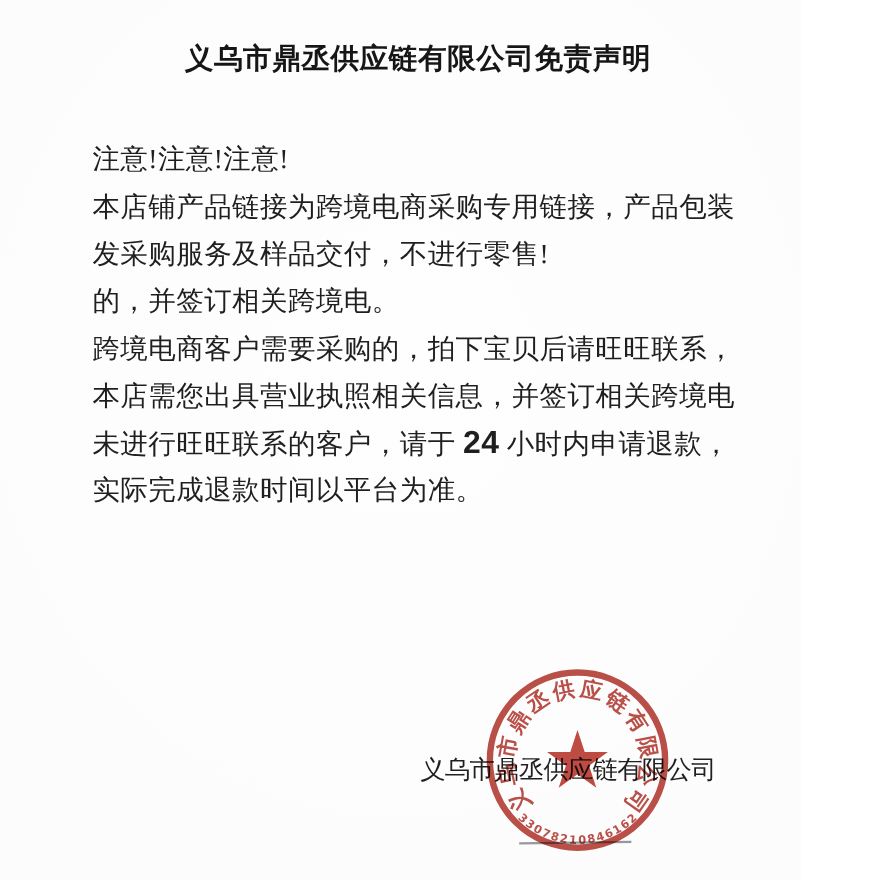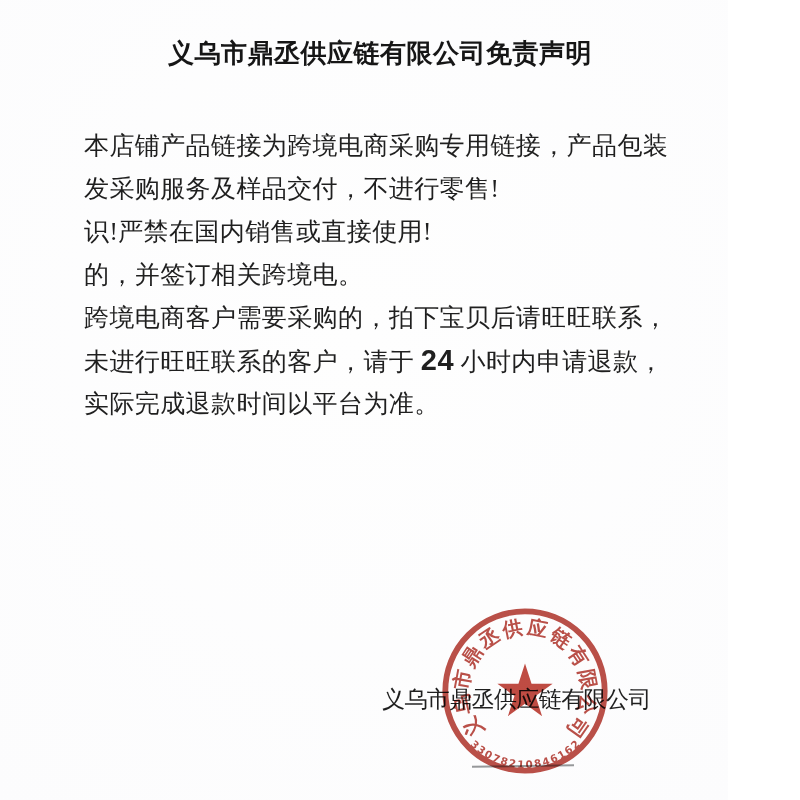--- a/index.html
+++ b/index.html
@@ -88,25 +88,26 @@
   }
 </style>
 </head>
 <body>
 
 <div class="page">
 
   <div class="doc-title">义乌市鼎丞供应链有限公司免责声明</div>
 
   <div class="body-text">
+    <div class="body-line">注意!注意!注意!</div>
     <div class="body-line">本店铺产品链接为跨境电商采购专用链接，产品包装</div>
     <div class="body-line">发采购服务及样品交付，不进行零售!</div>
-    <div class="body-line">识!严禁在国内销售或直接使用!</div>
     <div class="body-line">的，并签订相关跨境电。</div>
     <div class="body-line">跨境电商客户需要采购的，拍下宝贝后请旺旺联系，</div>
+    <div class="body-line">本店需您出具营业执照相关信息，并签订相关跨境电</div>
     <div class="body-line"><span>未进行旺旺联系的客户，请于 </span><span class="num">24</span><span> 小时内申请退款，</span></div>
     <div class="body-line">实际完成退款时间以平台为准。</div>
   </div>
 
   <div class="signature">义乌市鼎丞供应链有限公司</div>
 
   <div class="seal-underline"></div>
 
   <svg class="seal" viewBox="0 0 200 200">
     <circle class="seal-ring" cx="100" cy="100" r="96"></circle>

